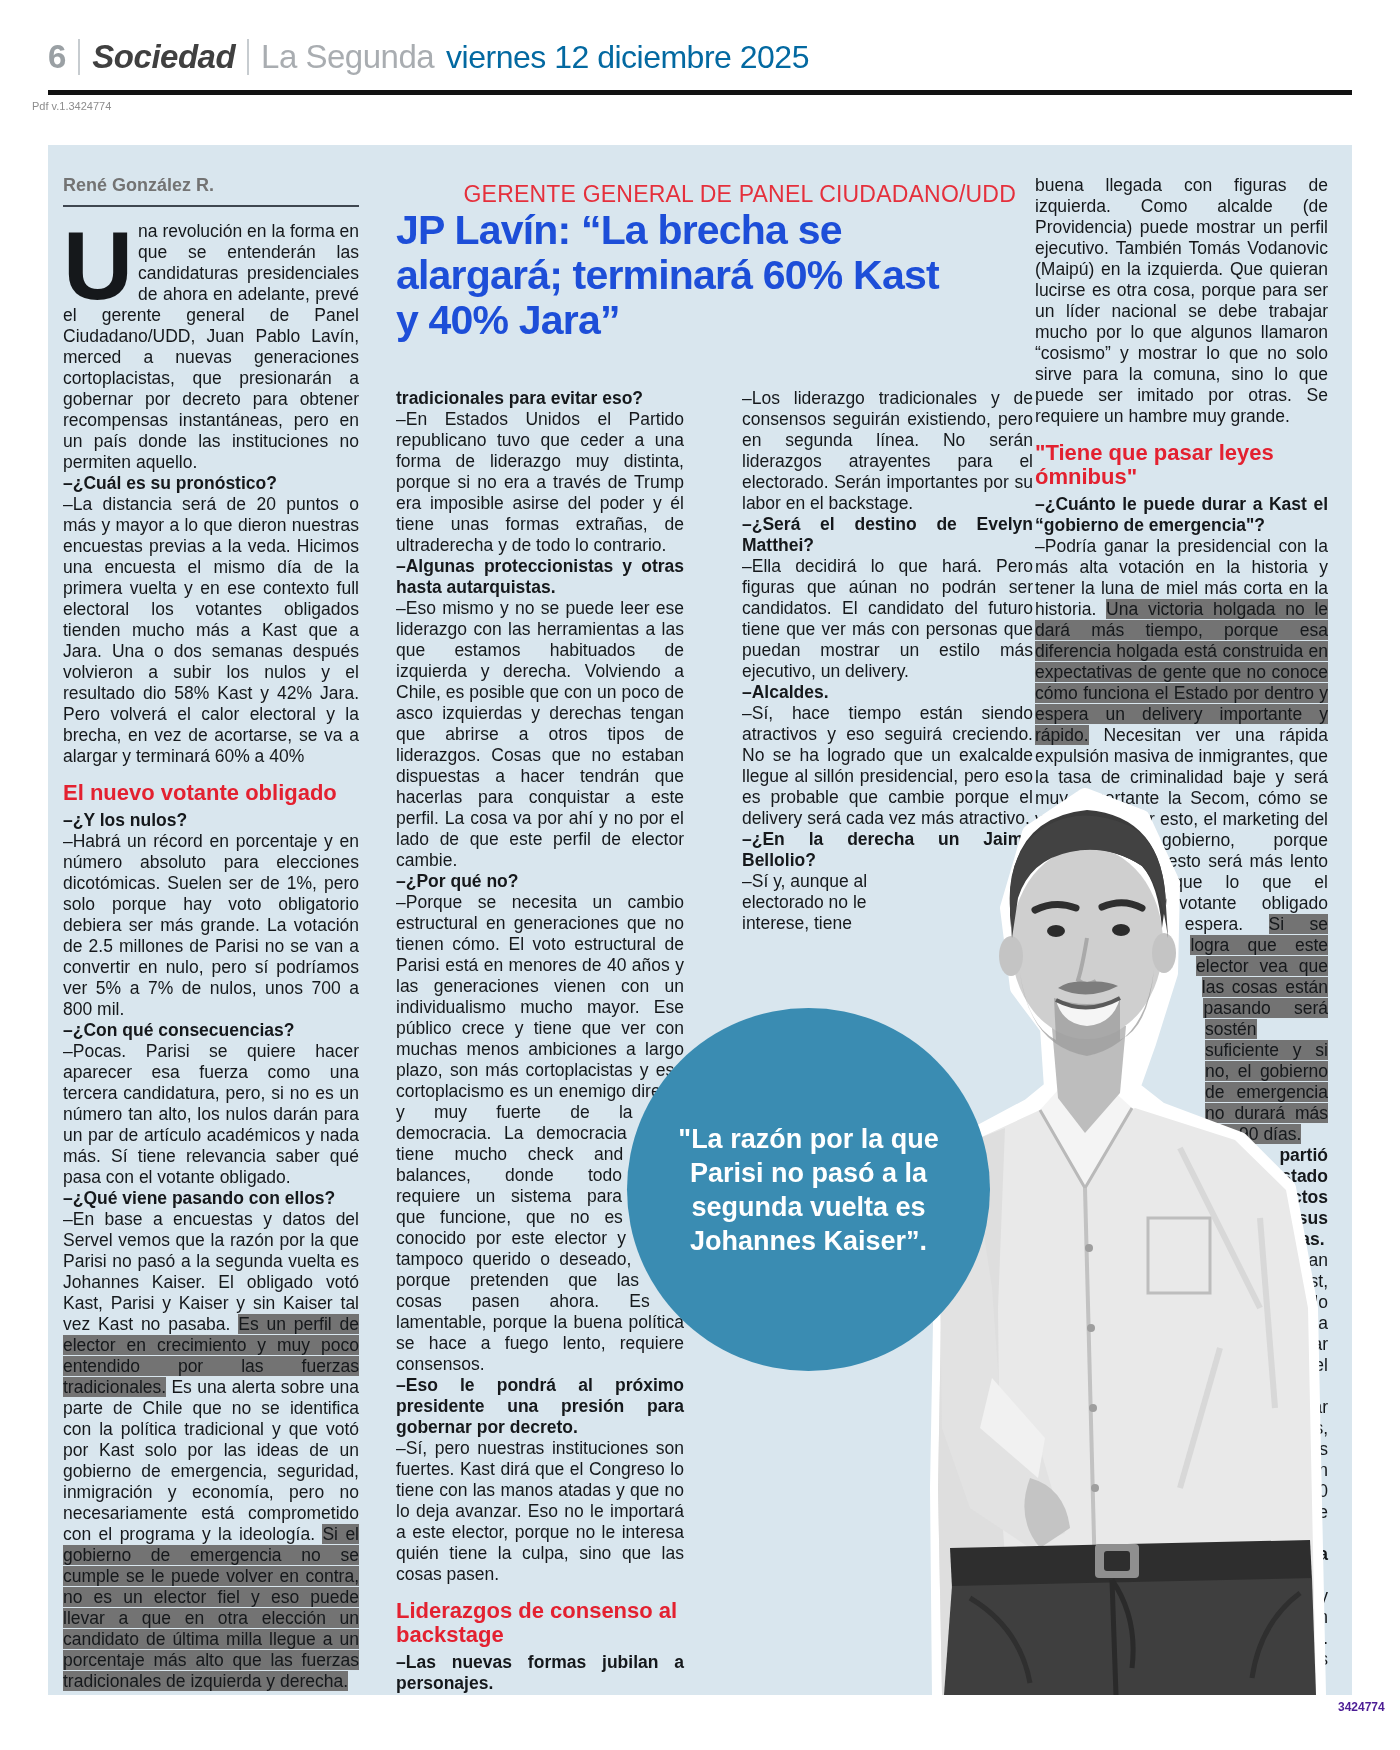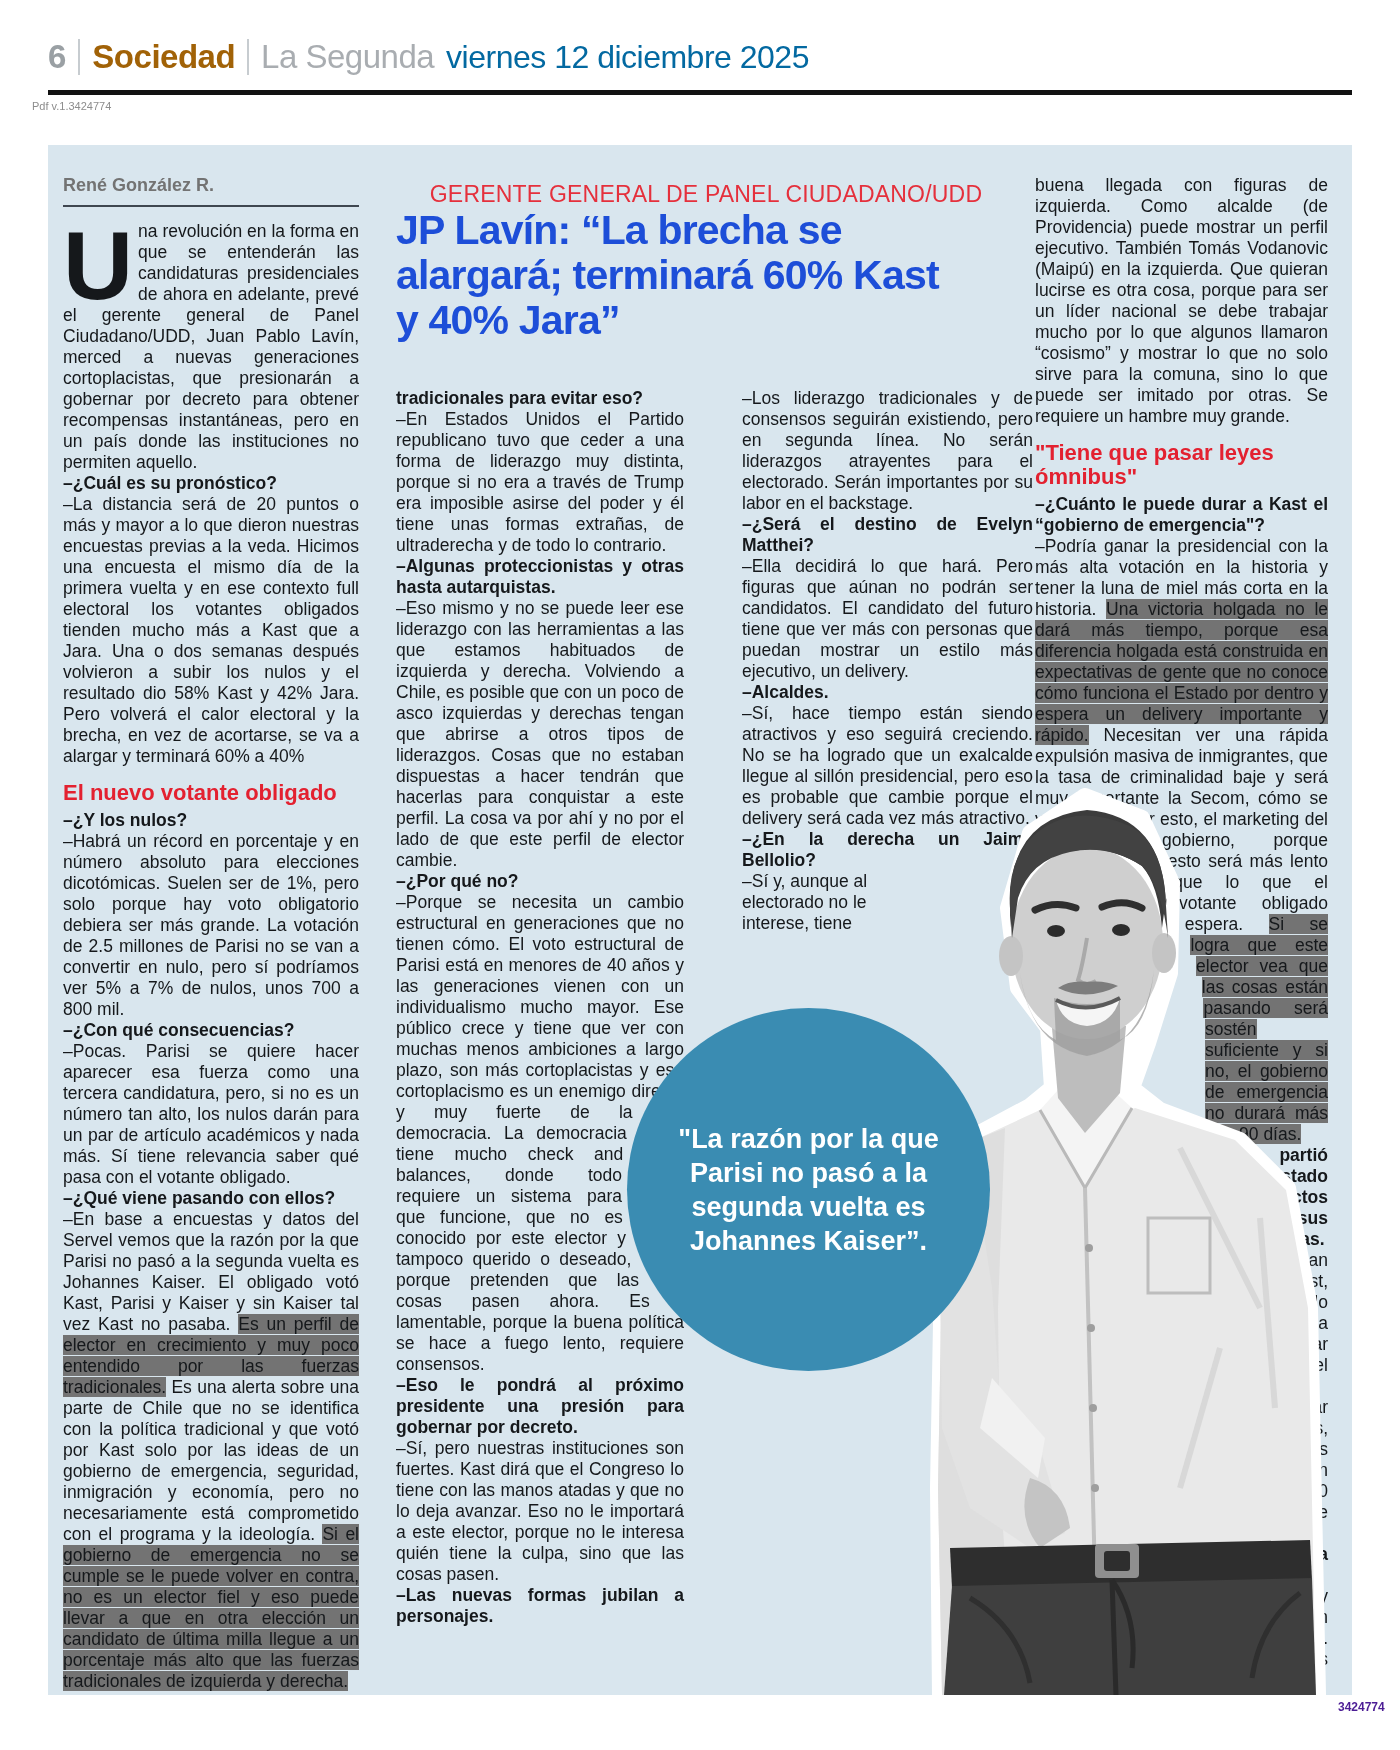--- a/index.html
+++ b/index.html
@@ -4,21 +4,21 @@
 <style>
   * { margin:0; padding:0; box-sizing:border-box; }
   html,body { background:#ffffff; }
   body { width:1400px; height:1750px; font-family:"Liberation Sans", sans-serif; position:relative; }
   .page { position:relative; width:1400px; height:1750px; background:#fff; overflow:hidden; }
 
   
   .hdr { position:absolute; left:48px; top:38px; display:flex; align-items:center; gap:12px; }
   .hdr .num { color:#9aa0a4; font-weight:bold; font-size:33px; }
   .hdr .vdiv { width:2px; height:36px; background:#c7ccd0; }
-  .hdr .section { color:#a16207; font-weight:bold; font-size:33px; letter-spacing:-0.5px; }
+  .hdr .section { color:#404040; font-weight:bold; font-size:33px; letter-spacing:-0.5px;font-style:italic; }
   .hdr .brand { color:#a9adb1; font-weight:normal; font-size:33px; letter-spacing:-0.5px; }
   .hdr .date { color:#0369a1; font-size:32px; letter-spacing:-0.5px; }
   .hdr-rule { position:absolute; left:48px; top:90px; width:1304px; height:5px; background:#121212; }
   .pdfv { position:absolute; left:32px; top:100px; font-size:11px; color:#8d8d8d; }
   .footer-code { position:absolute; left:1338px; top:1700px; font-size:12px; font-weight:bold; color:#4c1d95; }
 
   
   .content { position:absolute; left:48px; top:145px; width:1304px; height:1550px; background:#d9e6ee; overflow:hidden; }
 
   .body-txt { font-size:17.5px; line-height:21px; color:#15181b; text-align:justify; }
@@ -29,21 +29,21 @@
 
   .col { position:absolute; }
   .col1 { left:15px;  top:30px;  width:296px; }
   .col2 { left:348px; top:243px; width:288px; }
   .col3 { left:694px; top:243px; width:291px; }
   .col4 { left:987px; top:30px;  width:293px; }
 
   .byline { font-size:18px; font-weight:bold; color:#737373; padding-bottom:9px; border-bottom:2px solid #3f4750; margin-bottom:14px; text-align:left; }
   .dropcap { float:left; font-weight:bold; font-size:97px; line-height:78px; margin:6px 8px 0 0; color:#15181b; letter-spacing:-3px; }
 
-  .kicker { position:absolute; left:348px; top:36px; width:620px; font-size:23px; color:#e5303c; letter-spacing:0.2px; text-align:center; }
+  .kicker { position:absolute; left:348px; top:36px; width:620px; font-size:23px; color:#e5303c; letter-spacing:0.2px; text-align:right; }
   .headline { position:absolute; left:348px; top:63px; width:575px; font-size:41px; line-height:45px; font-weight:bold; color:#1d4ed8; letter-spacing:-0.8px; text-align:left; }
 
   
   .quote-circle { position:absolute; left:579px; top:863px; width:363px; height:363px; border-radius:50%; background:#3a8cb2; z-index:5; display:flex; align-items:center; justify-content:center; }
   .quote-circle .qt { width:300px; color:#ffffff; font-weight:bold; font-size:27px; line-height:34px; text-align:center; }
 
   
   .circle-push-r { float:right; width:62px; height:215px; shape-outside:circle(195px at 205px 107px); shape-margin:10px; }
   .photo-push-l { float:left; width:170px; height:766px; shape-outside:polygon(0 0, 112px 0, 158px 170px, 168px 300px, 168px 560px, 112px 655px, 38px 766px, 0 766px); shape-margin:9px; }
   .a12-narrow { max-width:152px; }
@@ -152,20 +152,21 @@
 
     <div class="col col2 body-txt">
       <p class="q">tradicionales para evitar eso?</p>
       <p>–En Estados Unidos el Partido republicano tuvo que ceder a una forma de liderazgo muy distinta, porque si no era a través de Trump era imposible asirse del poder y él tiene unas formas extrañas, de ultraderecha y de todo lo contrario.</p>
       <p class="q">–Algunas proteccionistas y otras hasta autarquistas.</p>
       <p>–Eso mismo y no se puede leer ese liderazgo con las herramientas a las que estamos habituados de izquierda y derecha. Volviendo a Chile, es posible que con un poco de asco izquierdas y derechas tengan que abrirse a otros tipos de liderazgos. Cosas que no estaban dispuestas a hacer tendrán que hacerlas para conquistar a este perfil. La cosa va por ahí y no por el lado de que este perfil de elector cambie.</p>
       <p class="q">–¿Por qué no?</p>
       <p><span>–Porque se necesita un cambio estructural en generaciones que no tienen cómo. El voto estructural de Parisi está en menores de 40 años y las generaciones vienen con un individualismo mucho mayor. Ese público crece y tiene que ver con muchas menos ambiciones a largo plazo, son más cortoplacistas y ese cortoplacismo es un </span><span class="circle-push-r"></span><span>enemigo directo y muy fuerte de la democracia. La democracia tiene mucho check and balances, donde todo requiere un sistema para que funcione, que no es conocido por este elector y tampoco querido o deseado, porque pretenden que las cosas pasen ahora. Es lamentable, porque la buena política se hace a fuego lento, requiere consensos.</span></p>
       <p class="q">–Eso le pondrá al próximo presidente una presión para gobernar por decreto.</p>
       <p>–Sí, pero nuestras instituciones son fuertes. Kast dirá que el Congreso lo tiene con las manos atadas y que no lo deja avanzar. Eso no le importará a este elector, porque no le interesa quién tiene la culpa, sino que las cosas pasen.</p>
+      <h2 class="subhead">Liderazgos de consenso al backstage</h2>
       <p class="q">–Las nuevas formas jubilan a personajes.</p>
     </div>
 
     <div class="col col3 body-txt">
       <p>–Los liderazgo tradicionales y de consensos seguirán existiendo, pero en segunda línea. No serán liderazgos atrayentes para el electorado. Serán importantes por su labor en el backstage.</p>
       <p class="q">–¿Será el destino de Evelyn Matthei?</p>
       <p>–Ella decidirá lo que hará. Pero figuras que aúnan no podrán ser candidatos. El candidato del futuro tiene que ver más con personas que puedan mostrar un estilo más ejecutivo, un delivery.</p>
       <p class="q">–Alcaldes.</p>
       <p>–Sí, hace tiempo están siendo atractivos y eso seguirá creciendo. No se ha logrado que un exalcalde llegue al sillón presidencial, pero eso es probable que cambie porque el delivery será cada vez más atractivo.</p>
       <p class="q">–¿En la derecha un Jaime Bellolio?</p>

